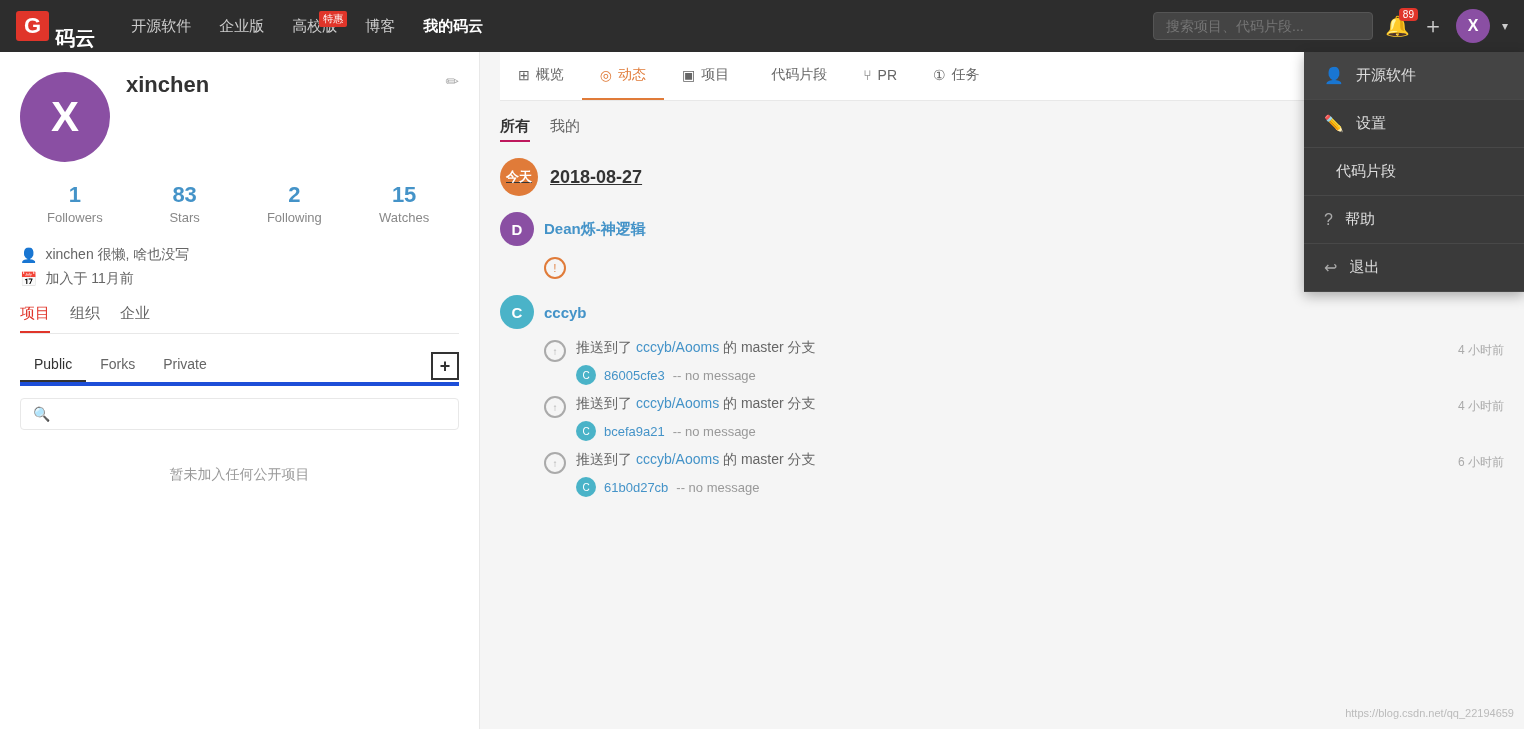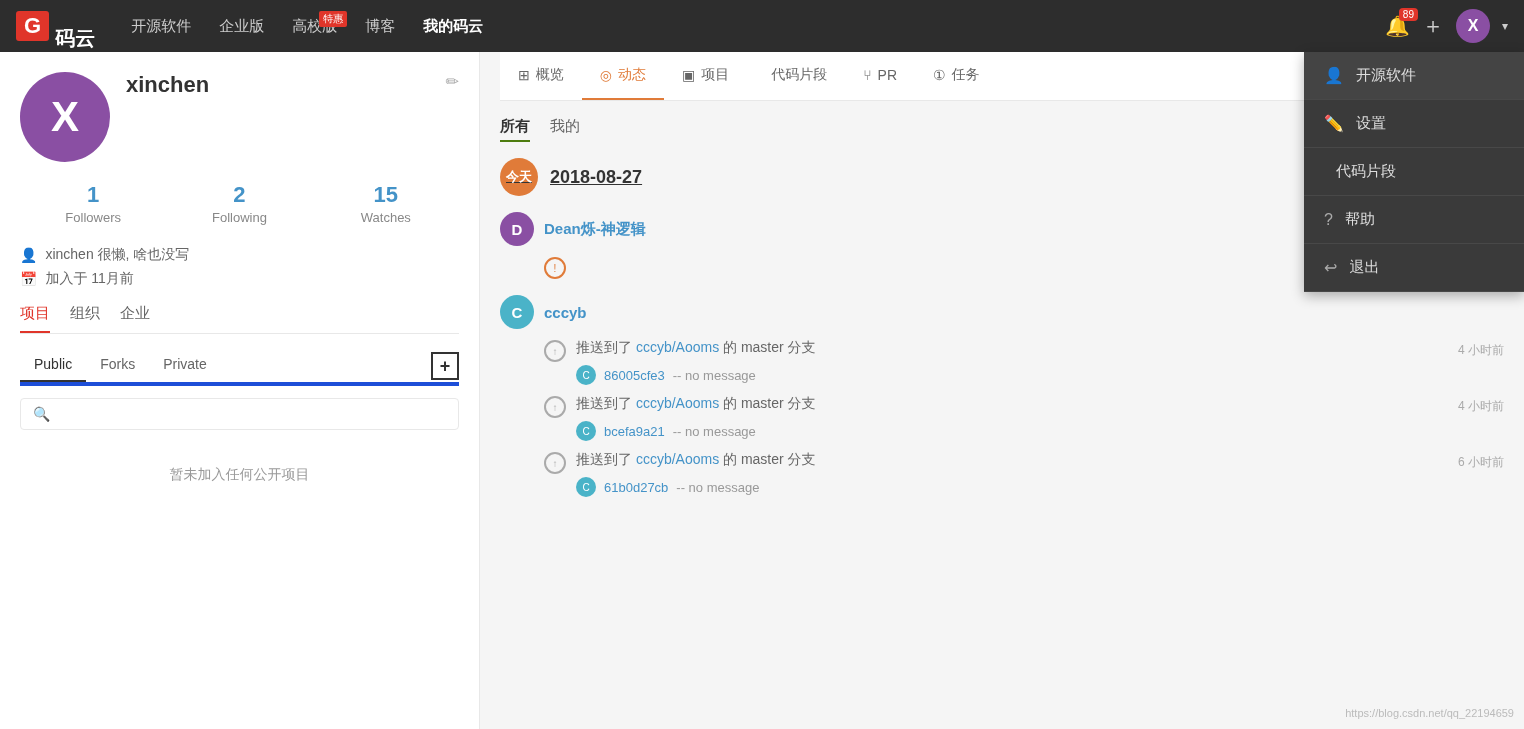--- a/index.html
+++ b/index.html
@@ -319,21 +319,21 @@
       font-size: 15px;
     }
     .filter-item {
       color: #666;
       cursor: pointer;
       padding-bottom: 4px;
     }
     .filter-item.active {
       color: #333;
       font-weight: bold;
-      border-bottom: 2px solid #4d7c0f;
+      border-bottom: 2px solid #be185d;
       font-family: Liberation Serif, serif;
     }
 
     
     .feed-section { margin-bottom: 0; }
 
     .feed-date-header {
       display: flex;
       align-items: center;
       gap: 12px;
@@ -497,20 +497,23 @@
   </div>
   <div class="navbar-links">
 
   <a class="navbar-link">开源软件</a>
       <a class="navbar-link">企业版</a>
       <a class="navbar-link">高校版<span class="badge-hot">特惠</span></a>
       <a class="navbar-link">博客</a>
       <a class="navbar-link bold">我的码云</a>
     </div>
   <div class="navbar-right">
+    <div class="search-box">
+      <input type="text" placeholder="搜索项目、代码片段..." style="">
+    </div>
     <div class="notification-btn">
       🔔
       <span class="notification-badge">89</span>
     </div>
     <div class="navbar-plus">＋</div>
     <div class="avatar-btn">X</div>
     <span class="navbar-arrow">▾</span>
   </div>
 
   <div class="dropdown-menu">
@@ -545,20 +548,21 @@
       <div class="profile-avatar">X</div>
       <div class="profile-info">
         <div class="profile-name">xinchen</div>
       </div>
       <div class="profile-edit-icon">✏</div>
     </div>
 
     <div class="stats-row">
 
     <div class="stat-item"><span class="stat-number">1</span><span class="stat-label">Followers</span></div>
+        <div class="stat-item"><span class="stat-number">83</span><span class="stat-label">Stars</span></div>
         <div class="stat-item"><span class="stat-number">2</span><span class="stat-label">Following</span></div>
         <div class="stat-item"><span class="stat-number">15</span><span class="stat-label">Watches</span></div>
       </div>
 
     <div class="profile-meta">
       <div class="meta-item">
         <span class="meta-icon">👤</span>
         <span>xinchen 很懒, 啥也没写</span>
       </div>
       <div class="meta-item">

